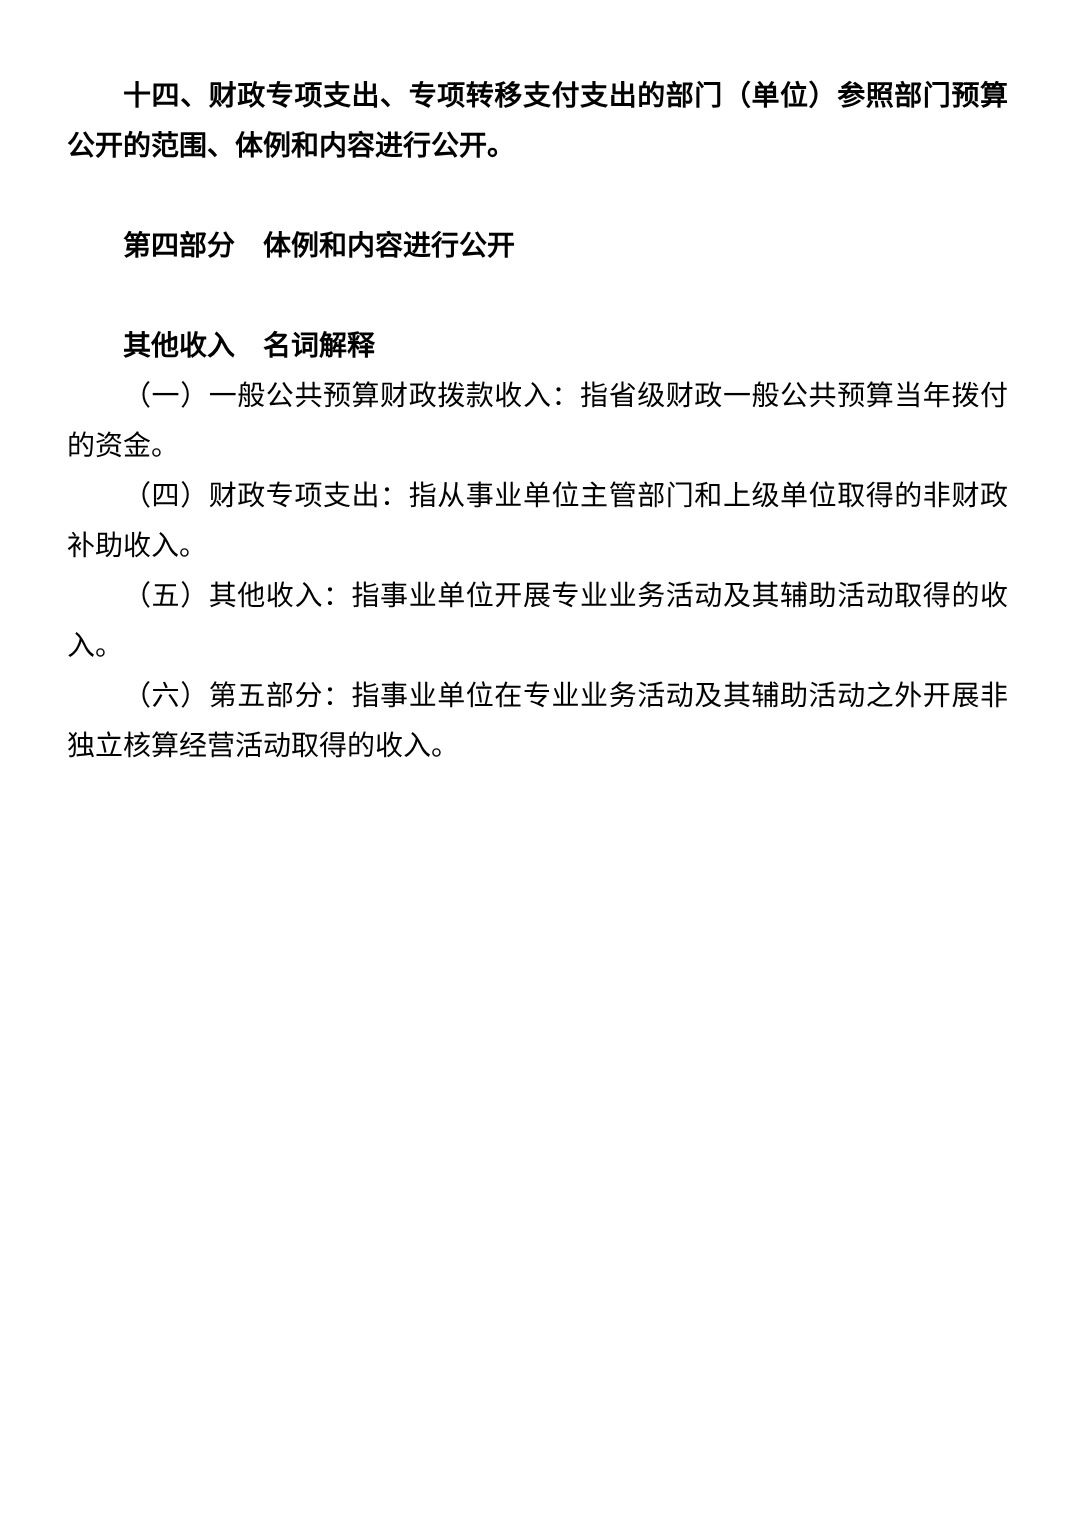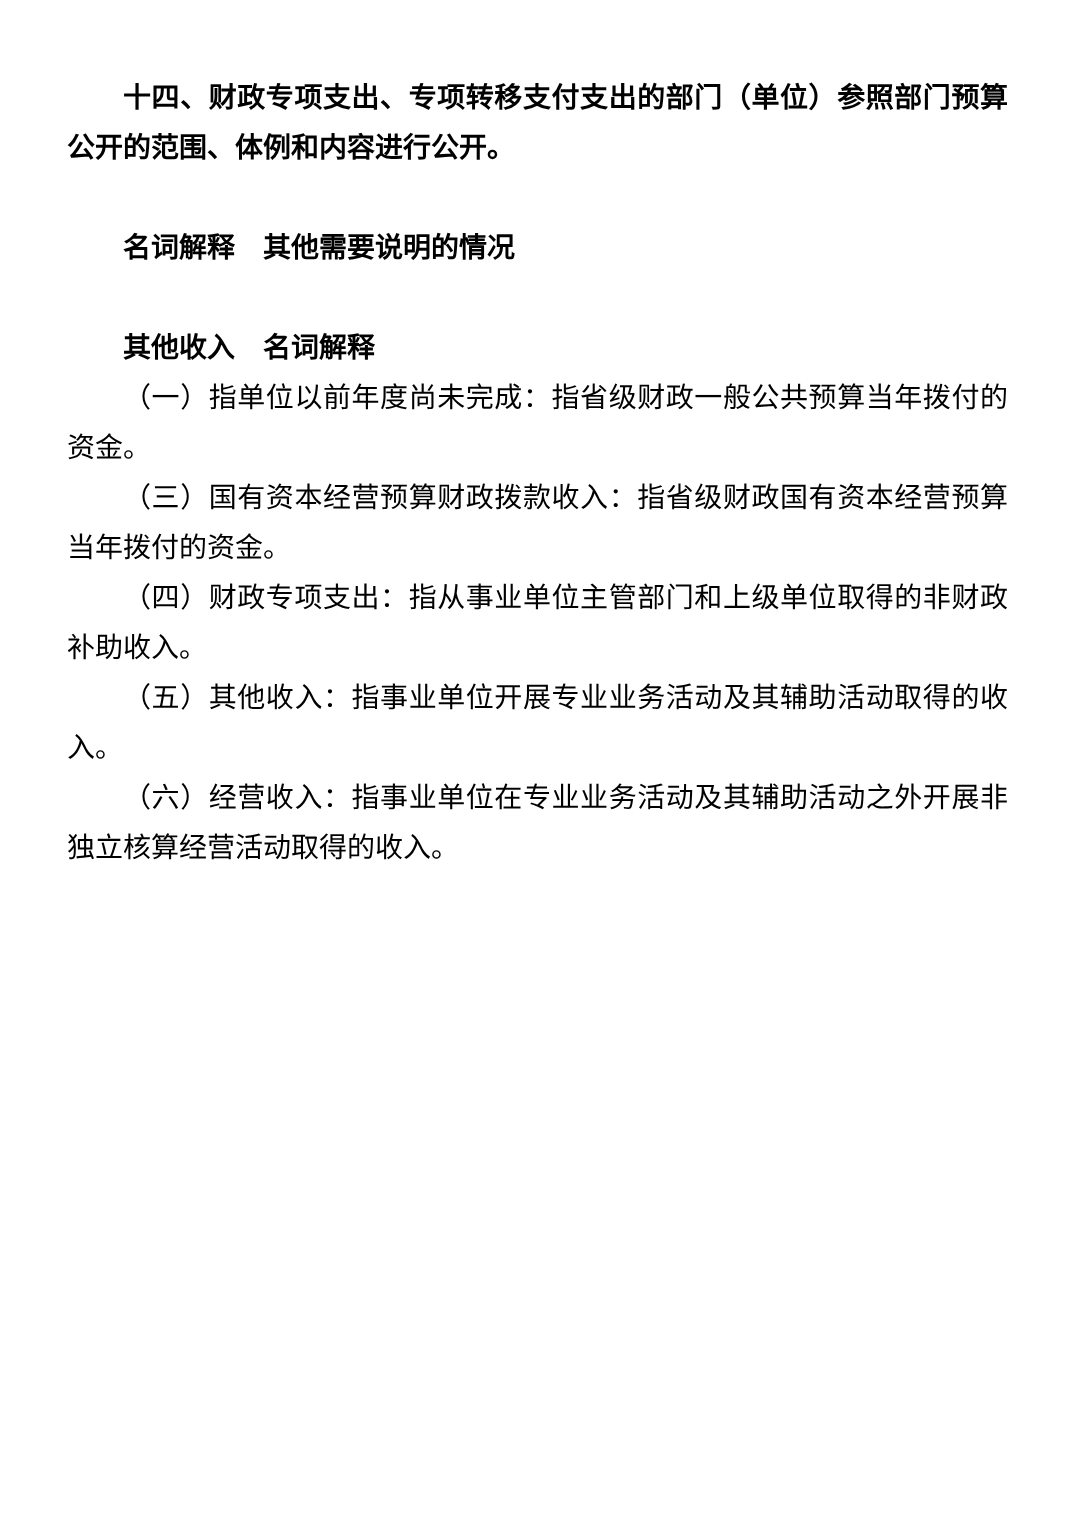--- a/index.html
+++ b/index.html
@@ -16,20 +16,21 @@
     color: #000000;
     padding: 73px 66px 20px 67px;
     overflow: hidden;
   }
   .page p, .page h2 {
     margin: 0;
     font-size: 28px;
     line-height: 50px;
     text-indent: 2em;
     font-weight: normal;
+    font-family: Liberation Mono, monospace;
   }
   .intro {
     font-family: "Liberation Sans", sans-serif;
     font-weight: bold !important;
     text-align: justify;
     text-justify: inter-ideograph;
   }
   .heading {
     font-family: "Liberation Sans", sans-serif;
     font-weight: bold !important;
@@ -45,33 +46,32 @@
 </style>
 </head>
 <body>
 
 <div class="page">
 
   <p class="intro">十四、财政专项支出、专项转移支付支出的部门（单位）参照部门预算公开的范围、体例和内容进行公开。</p>
 
   <div class="blank-line"></div>
 
-  <h2 class="heading">名词解释　其他需要说明的情况</h2>
+  <h2 class="heading">第四部分　体例和内容进行公开</h2>
 
   <div class="blank-line"></div>
 
   <h2 class="heading">其他收入　名词解释</h2>
 
-  <p class="body-para">（一）指单位以前年度尚未完成：指省级财政一般公共预算当年拨付的资金。</p>
+  <p class="body-para">（一）一般公共预算财政拨款收入：指省级财政一般公共预算当年拨付的资金。</p>
 
 
-  <p class="body-para">（三）国有资本经营预算财政拨款收入：指省级财政国有资本经营预算当年拨付的资金。</p>
 
   <p class="body-para">（四）财政专项支出：指从事业单位主管部门和上级单位取得的非财政补助收入。</p>
 
   <p class="body-para">（五）其他收入：指事业单位开展专业业务活动及其辅助活动取得的收入。</p>
 
-  <p class="body-para">（六）经营收入：指事业单位在专业业务活动及其辅助活动之外开展非独立核算经营活动取得的收入。</p>
+  <p class="body-para">（六）第五部分：指事业单位在专业业务活动及其辅助活动之外开展非独立核算经营活动取得的收入。</p>
 
 
 
 
 </div>
 
 </body></html>

